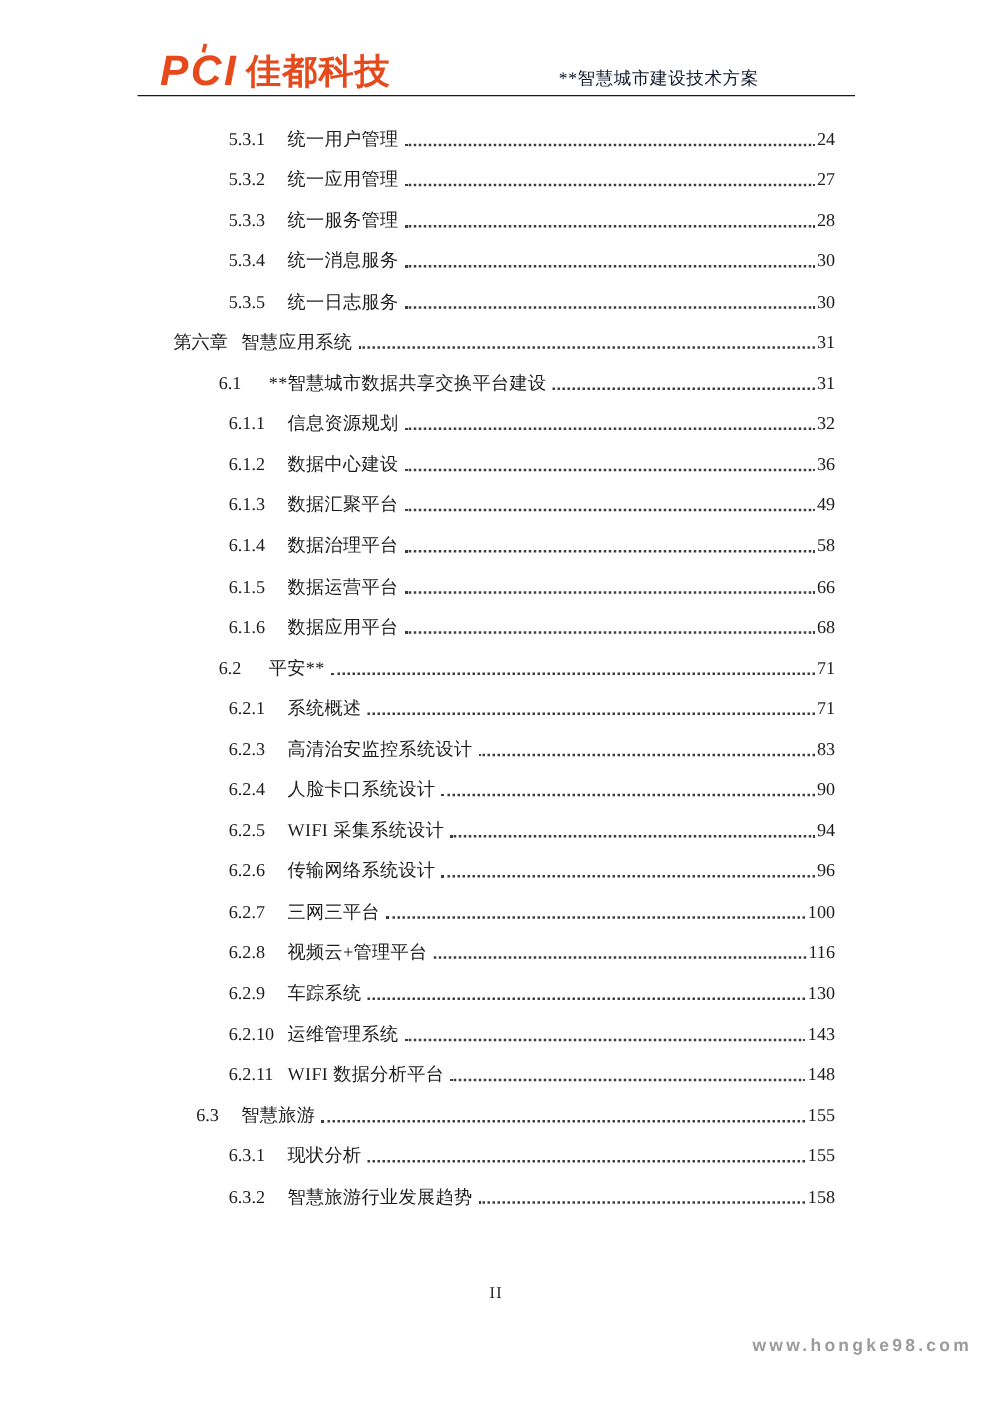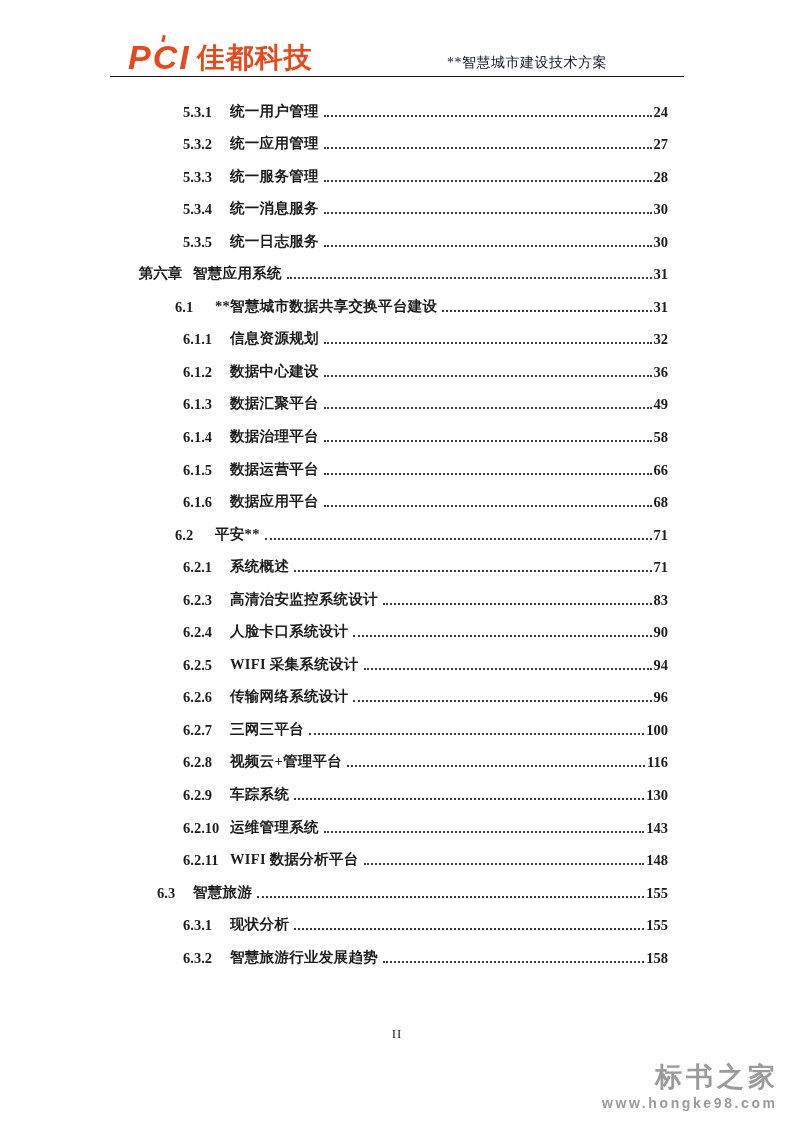--- a/index.html
+++ b/index.html
@@ -71,21 +71,20 @@
     height: 0;
     border-bottom: 1.6px solid #1a1a1a;
   }
 
   
   .toc {
     position: absolute;
     left: 128px;
     right: 126px;
     top: 96px;
-    font-weight: bold;
   }
   .toc-row {
     display: flex;
     align-items: flex-end;
     height: 32.55px;
     padding-bottom: 8px;
     box-sizing: border-box;
     font-size: 14.5px;
     white-space: nowrap;
   }
@@ -318,17 +317,16 @@
         <span class="toc-num">6.3.2</span>
         <span class="toc-title">智慧旅游行业发展趋势</span>
         <span class="toc-leader"></span>
         <span class="toc-page">158</span>
       </div>
     </div>
 
   <div class="page-num">II</div>
 
   <div class="watermark">
-    <span class="wm-title">标书之家</span>
     <span class="wm-url">www.hongke98.com</span>
   </div>
 
 </div>
 
 </body></html>

